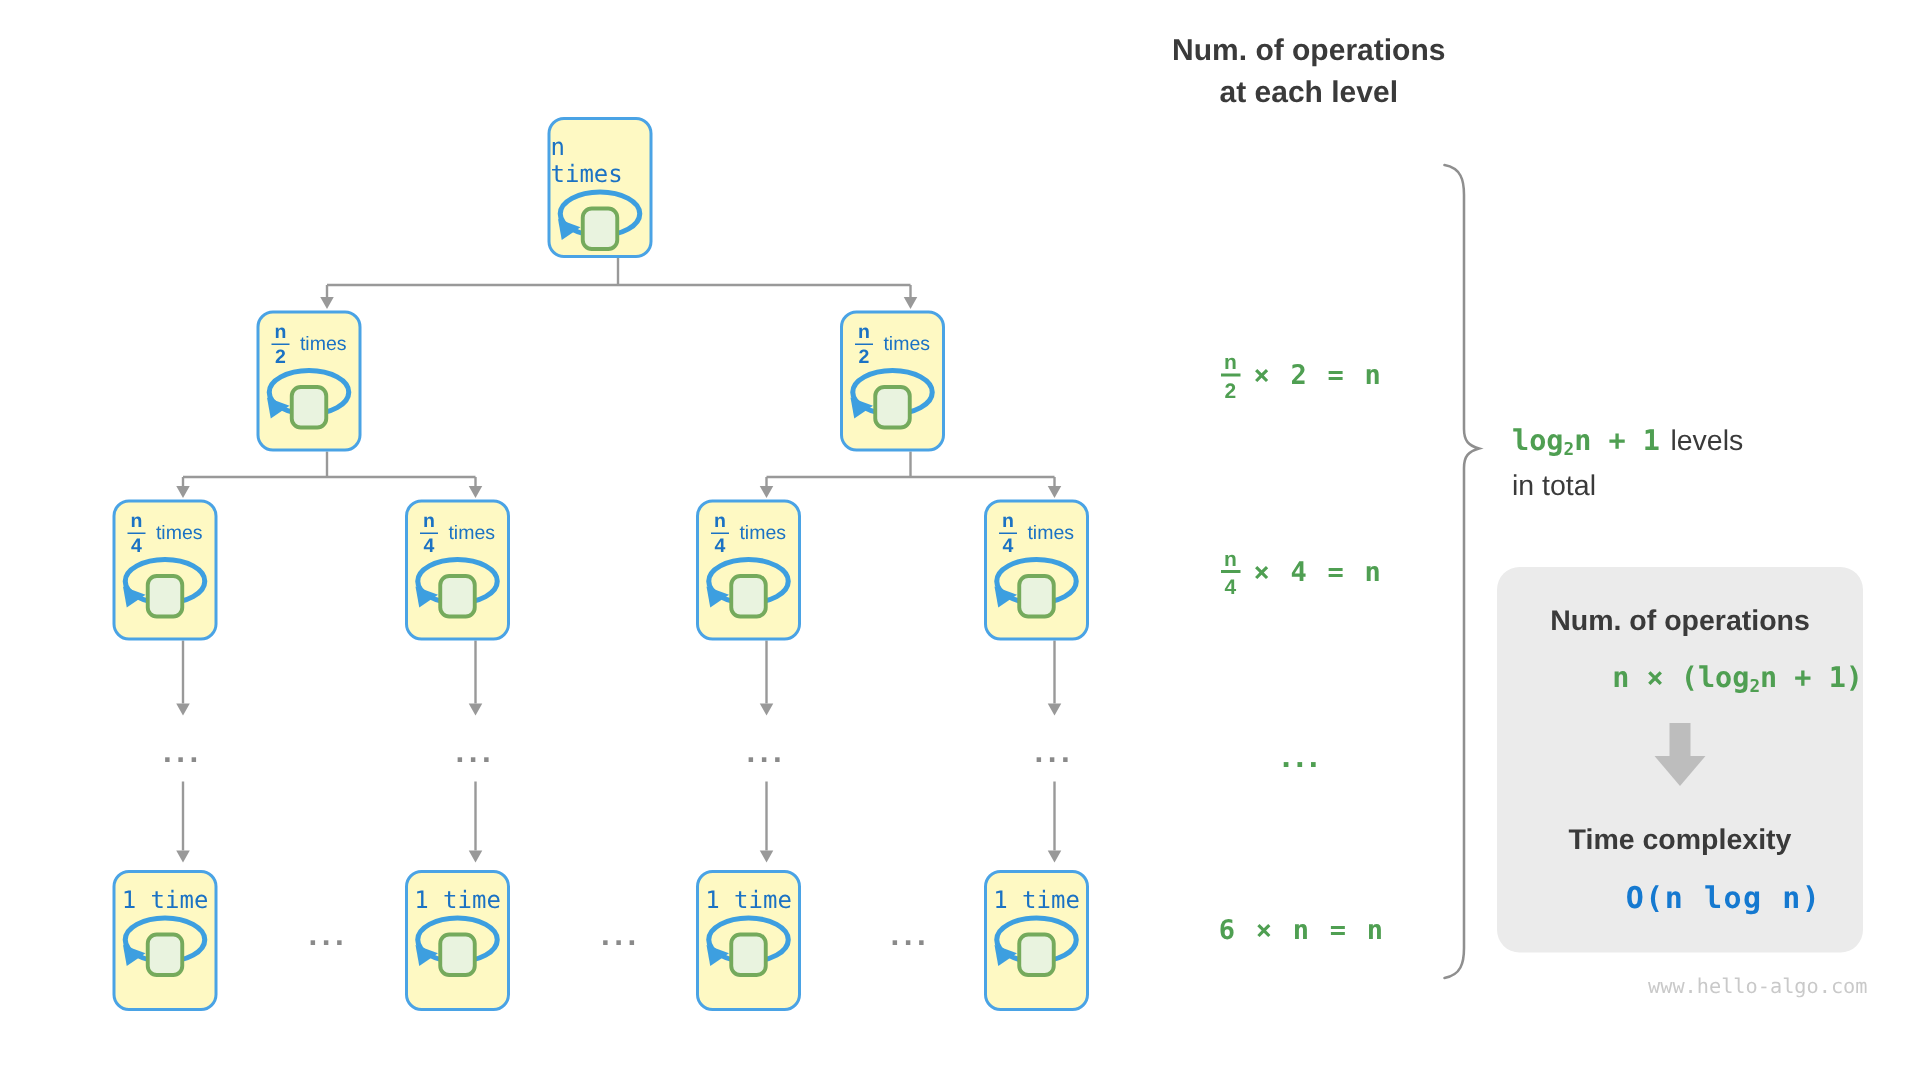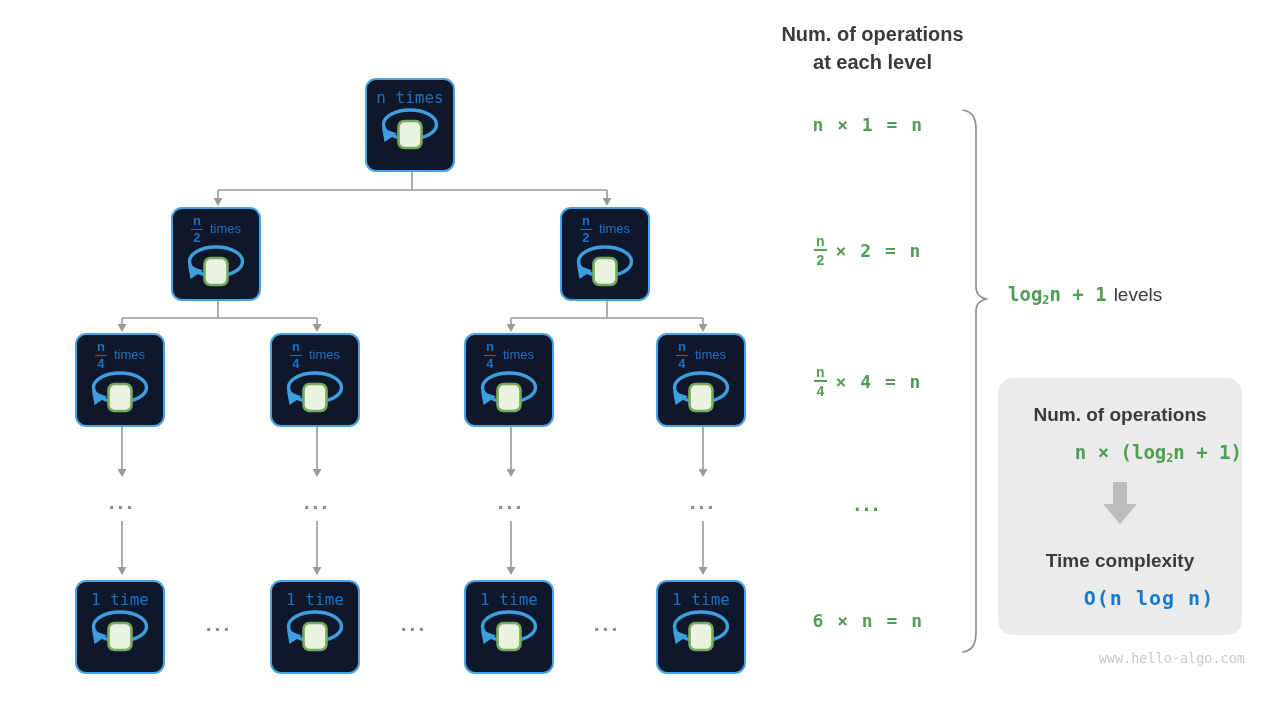--- a/index.html
+++ b/index.html
@@ -2,22 +2,22 @@
 <html><head>
 <meta charset="utf-8">
 <style>
   * { margin:0; padding:0; box-sizing:border-box; }
   html,body { width:1280px; height:720px; background:#ffffff; overflow:hidden;
               font-family:"Liberation Sans", sans-serif; }
   .stage { position:relative; width:1280px; height:720px; background:#fff; }
 
   
   .node {
-    position:absolute; width:90px; height:94px;
-    background:#0f172a; border:2.5px solid #4aa3e5; border-radius:11px;
+    position:absolute; width:70px; height:94px;
+    background:#fef9c3; border:2.5px solid #4aa3e5; border-radius:11px;
     display:flex; flex-direction:column; align-items:center;
   }
   .node-label {
     margin-top:9px; color:#1b72c4;
     font-family:"DejaVu Sans Mono", monospace;
     font-size:16px; font-weight:500; line-height:18px;
     display:flex; align-items:center; gap:7px;
   }
   .frac-label { font-family:"Liberation Sans", sans-serif; margin-top:5px; }
   .frac { display:inline-flex; flex-direction:column; align-items:center; line-height:1; }
@@ -253,40 +253,40 @@
 
   <span class="dots" style="left:199px;top:612px">...</span>
   <span class="dots" style="left:394px;top:612px">...</span>
   <span class="dots" style="left:587px;top:612px">...</span>
 
   <div class="hdr">
     <div>Num. of operations</div>
     <div>at each level</div>
   </div>
 
-  <div class="eq" style="top:109px">n × 1 = n</div>
 
   <div class="eq tall" style="top:226px">
     <span class="frac"><span class="fnum">n</span><span class="fden">2</span></span><span>× 2 = n</span>
   </div>
 
   <div class="eq tall" style="top:357px">
     <span class="frac"><span class="fnum">n</span><span class="fden">4</span></span><span>× 4 = n</span>
   </div>
 
   <span class="dots green" style="left:848px;top:491px">...</span>
 
   <div class="eq" style="top:605px">6 × n = n</div>
 
   <svg class="brace-svg" viewBox="0 0 40 552">
     <path d="M8,5 C19,7 21,15 21,25 L21,181 C21,189 24,192 31,194 C24,196 21,199 21,207 L21,527 C21,537 19,545 8,547" fill="none" stroke="#8f8f8f" stroke-width="1.7" stroke-linecap="round"></path>
   </svg>
 
   <div class="levels-note">
     <div><span class="gfx"><span>log</span><sub>2</sub><span>n + 1</span></span><span class="levels-suffix">levels</span></div>
+    <div>in total</div>
   </div>
 
   <div class="summary-box">
     <div class="sb-title">Num. of operations</div>
     <div class="sb-formula gfx"><span>n × (log</span><sub>2</sub><span>n + 1)</span></div>
     <svg class="sb-arrow" width="38" height="44" viewBox="0 0 38 44">
       <rect x="12" y="0" width="14" height="22" fill="#bdbdbd"></rect>
       <polygon points="2,22 36,22 19,42" fill="#bdbdbd"></polygon>
     </svg>
     <div class="sb-title2">Time complexity</div>

